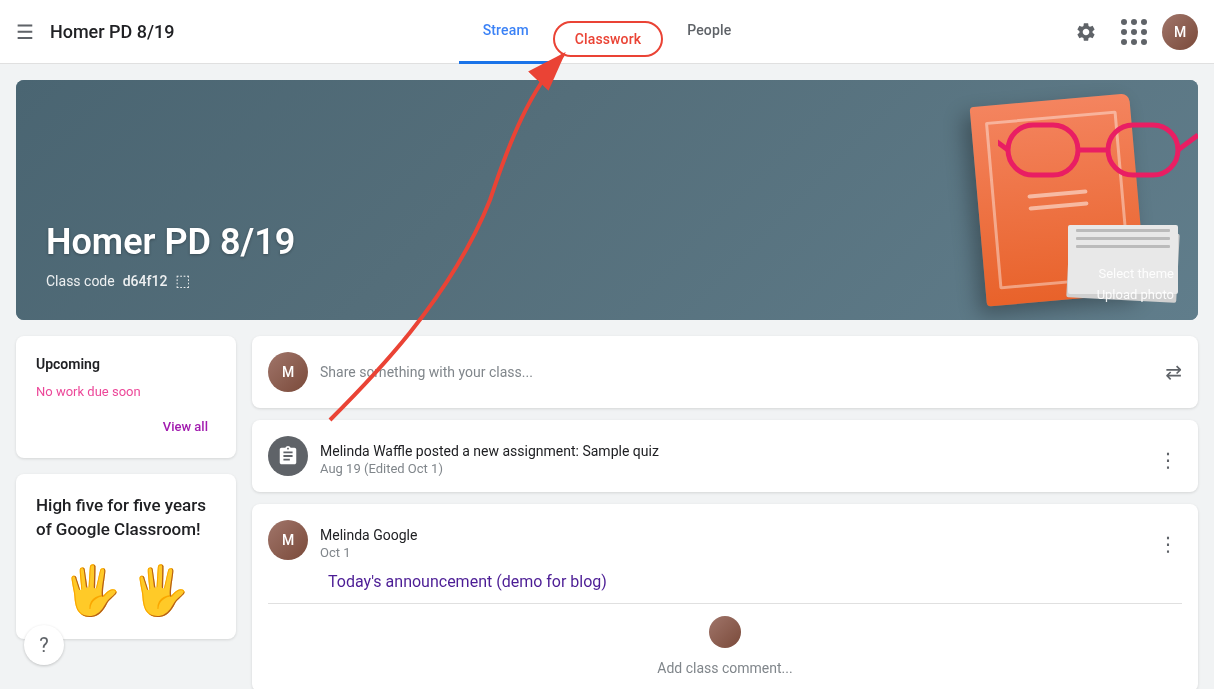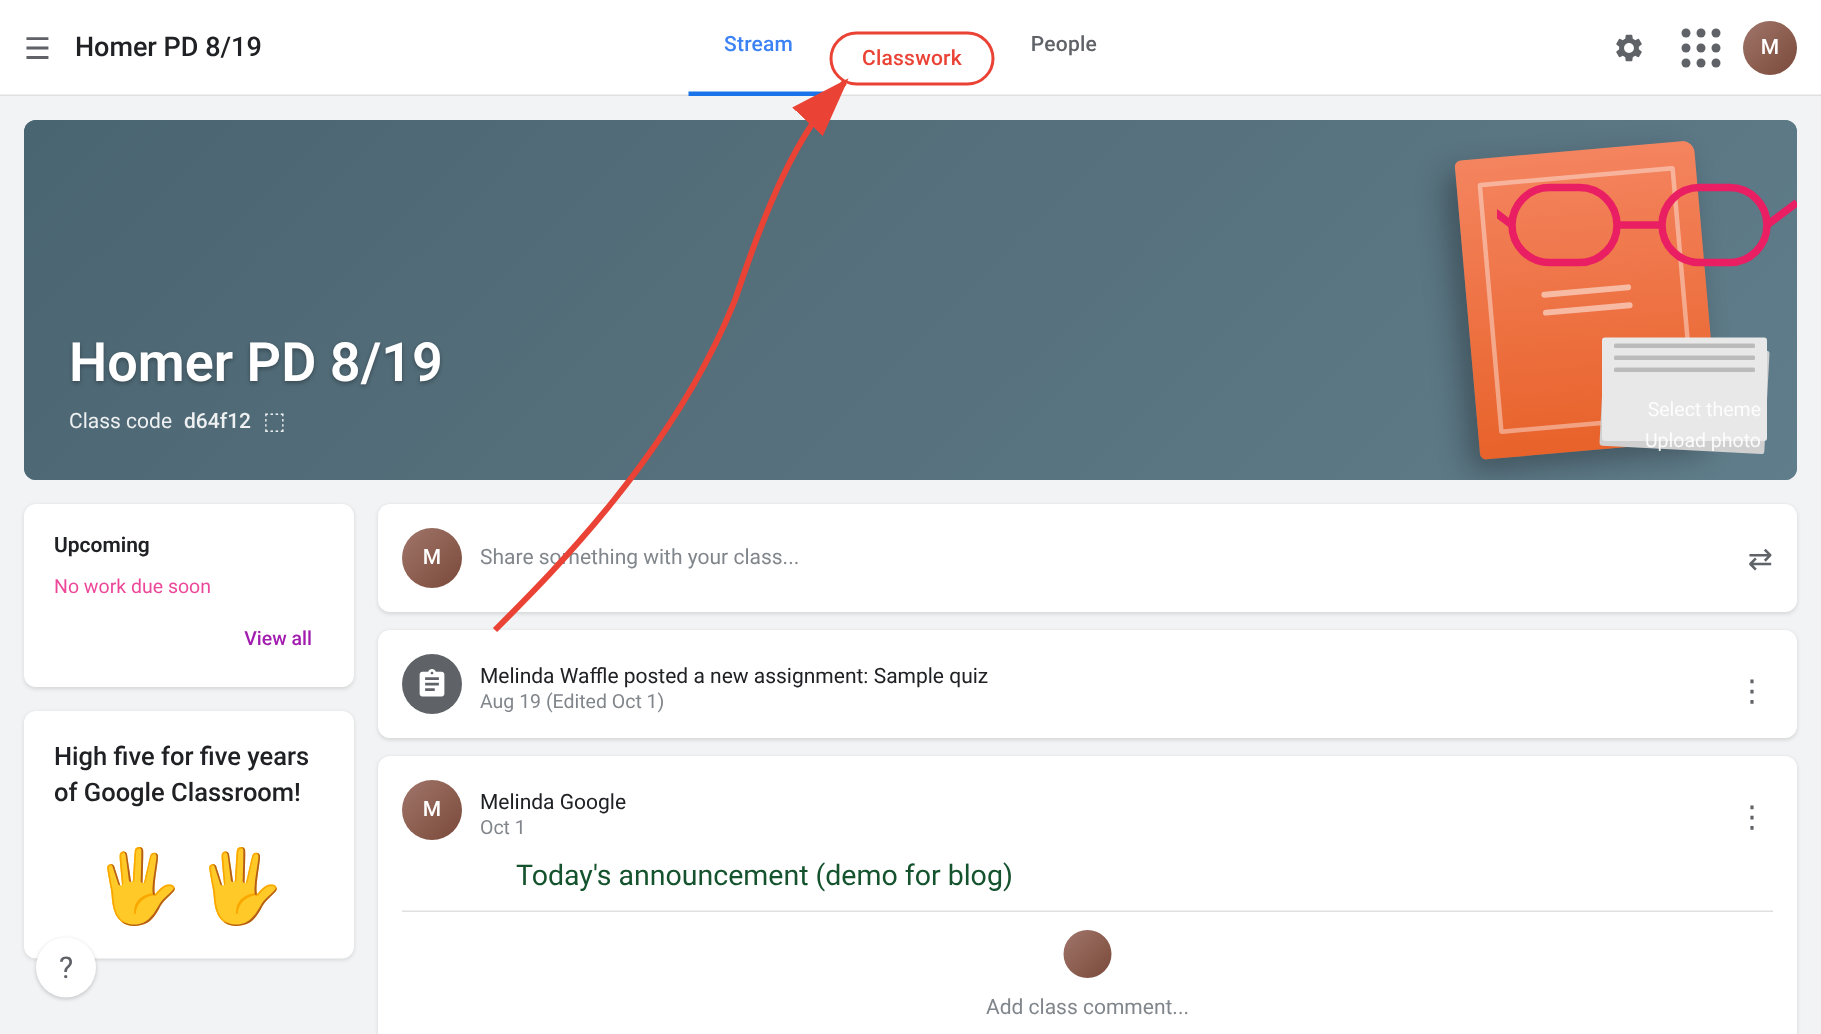--- a/index.html
+++ b/index.html
@@ -357,23 +357,23 @@
       margin-top: 2px;
     }
     .post-more {
       color: #5f6368;
       cursor: pointer;
       font-size: 20px;
       padding: 4px;
     }
     .post-body {
       margin-top: 12px;
-      margin-left: 76px;
-      font-size: 19px;
-      color: #14532d;
+      margin-left: 60px;
+      font-size: 16px;
+      color: #4c1d95;
     }
     .post-comment-area {
       margin-top: 12px;
       padding-top: 12px;
       border-top: 1px solid #e0e0e0;
       display: flex;
       align-items: center;
       gap: 12px;
       flex-direction: column;
     }

